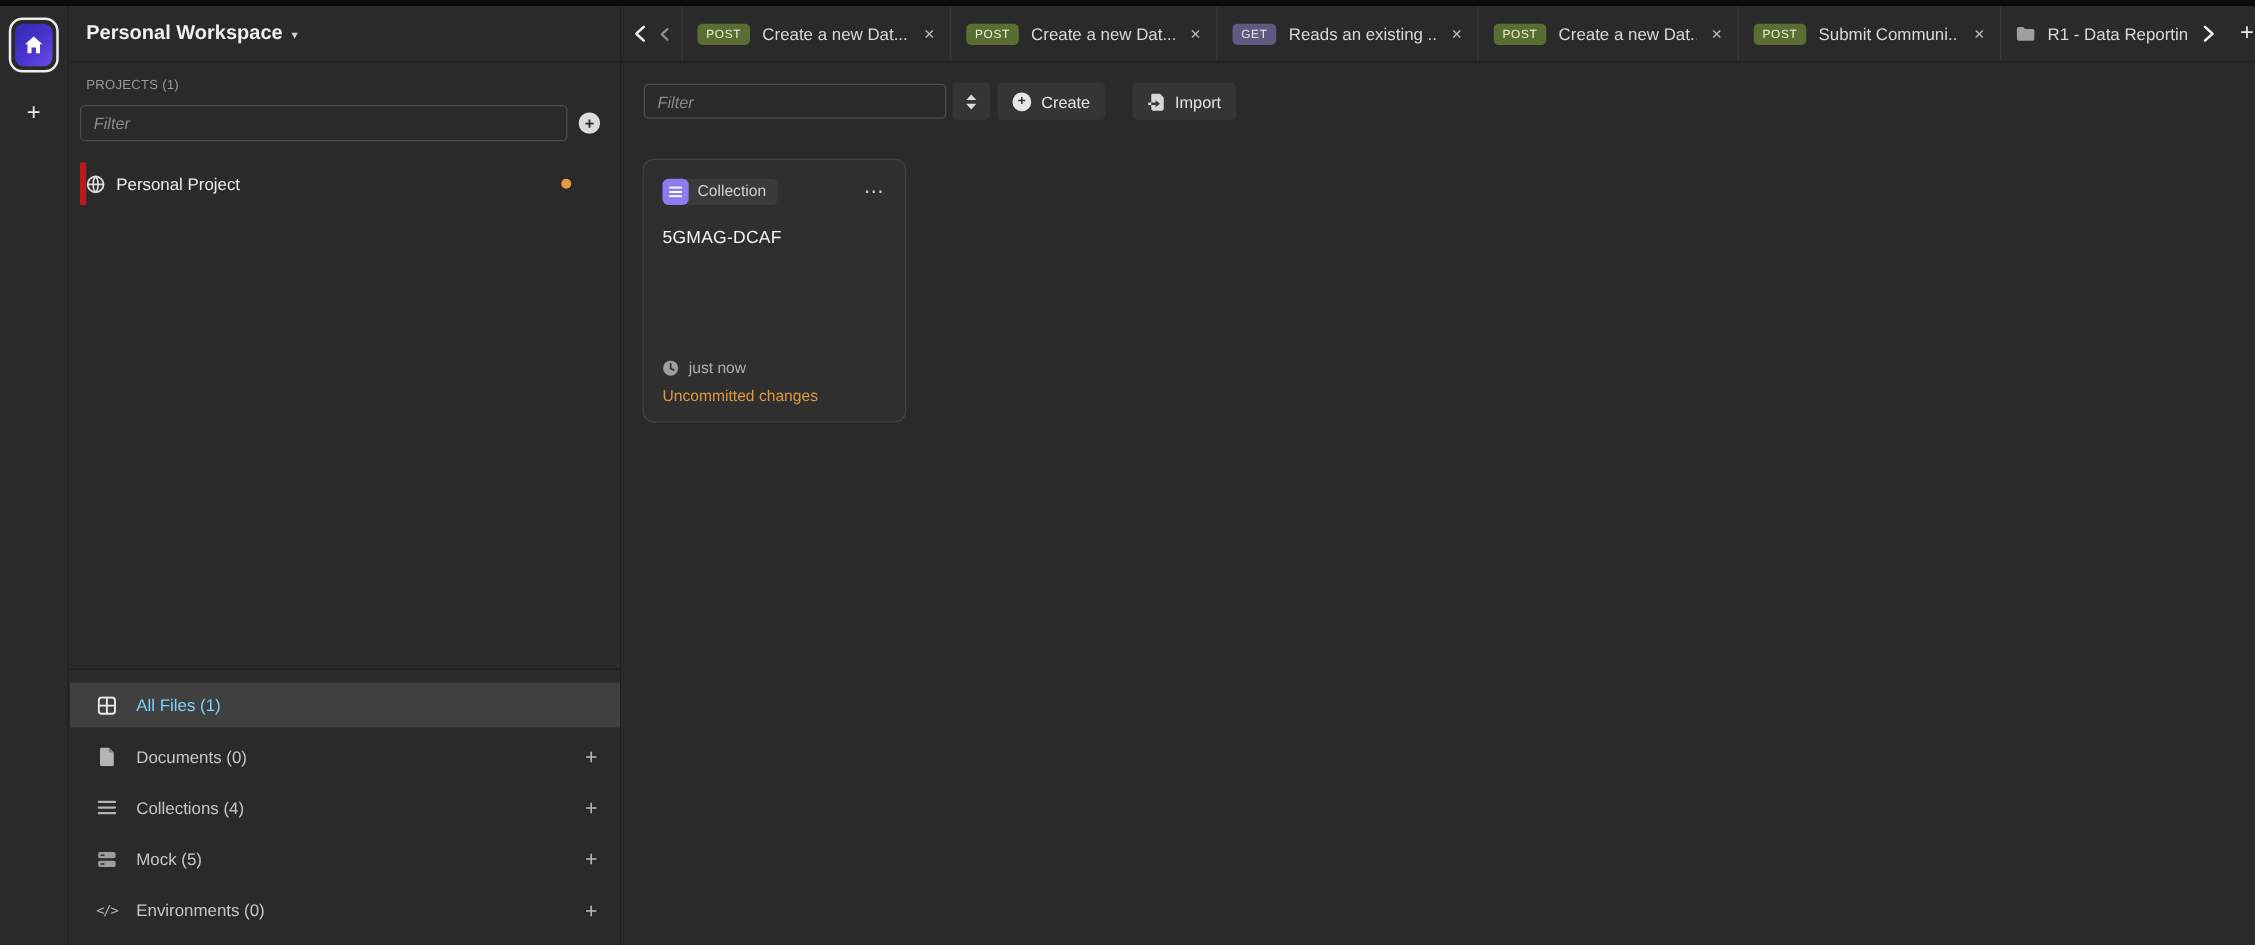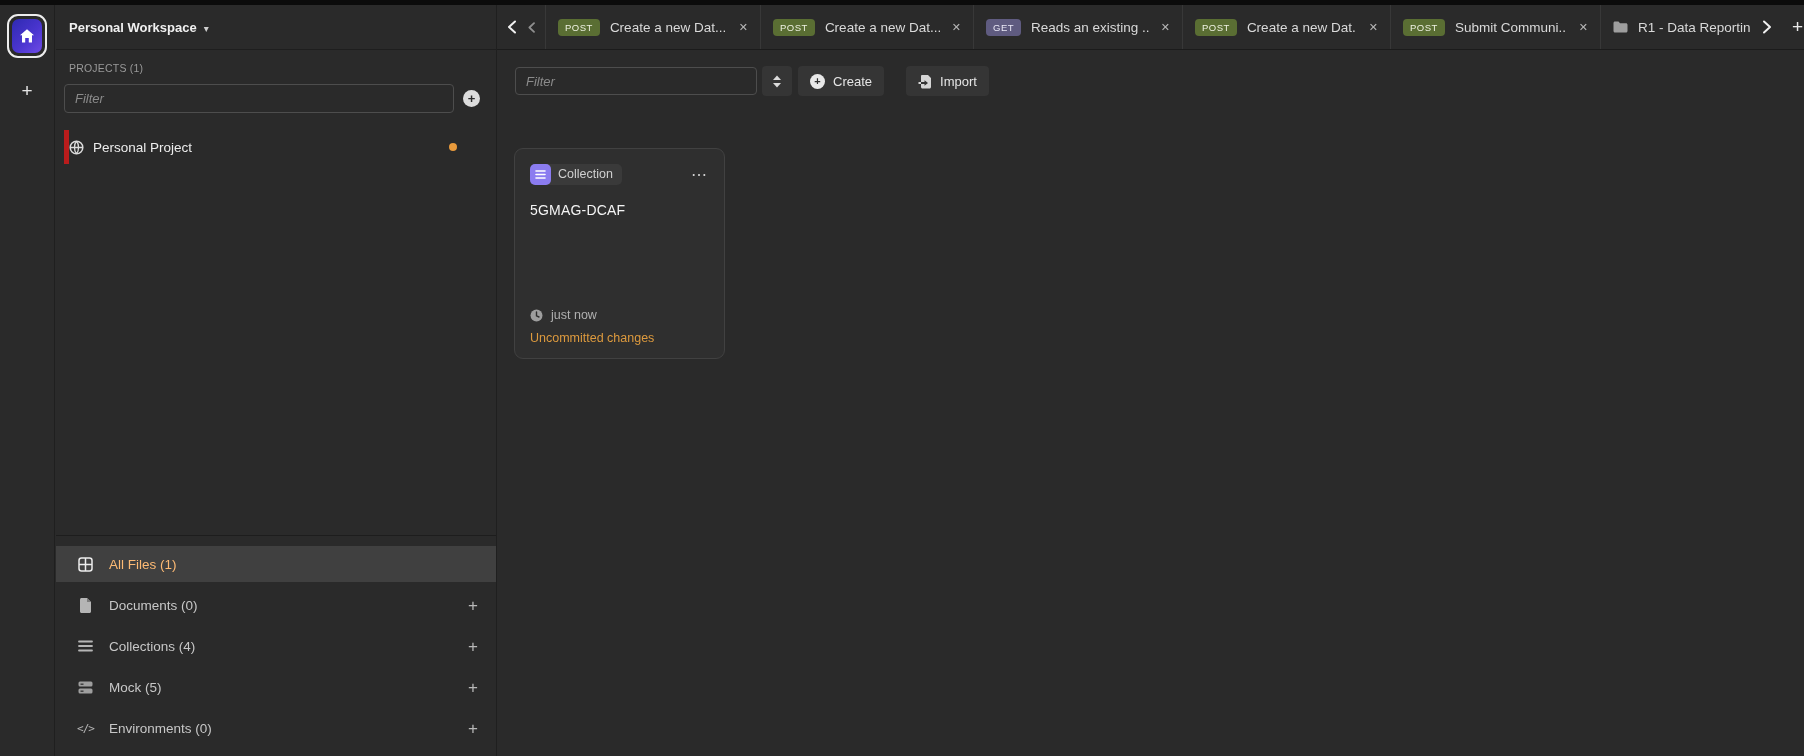--- a/index.html
+++ b/index.html
@@ -37,21 +37,21 @@
   
   .sidebar {
     position:absolute; left:56px; top:5px; width:441px; height:751px;
     background:#2a2a2a; border-right:1px solid #1f1f1f;
     display:flex; flex-direction:column;
   }
   .ws-header {
     height:45px; flex:0 0 45px; border-bottom:1px solid #1e1e1e;
     display:flex; align-items:center; padding-left:13px; gap:7px; cursor:pointer;
   }
-  .ws-name { font-size:13px; font-weight:bold; color:#f0f0f0; }
+  .ws-name { font-size:16px; font-weight:bold; color:#f0f0f0; }
   .ws-caret { font-size:10px; color:#cfcfcf; padding-top:2px; }
 
   .projects { padding:12px 16px 0 8px; }
   .projects-heading { font-size:10.5px; color:#999999; letter-spacing:.2px; margin:0 0 10px 5px; }
   .filter-row { display:flex; align-items:center; gap:9px; }
   .text-input {
     background:transparent; border:1px solid #4d4d4d; border-radius:4px;
     height:29px; padding:0 10px; color:#c4b5fd; font-size:13px;
     font-family:"Liberation Sans", sans-serif; outline:none; width:100%;
   }
@@ -74,21 +74,21 @@
   }
 
   .sidebar-spacer { flex:1 1 auto; }
   .sidebar-divider { height:1px; background:#1d1d1d; flex:0 0 1px; }
 
   .sidebar-nav { margin-top:10px; padding-bottom:10px; display:flex; flex-direction:column; gap:5px; }
   .nav-item {
     height:36px; flex:0 0 36px; display:flex; align-items:center;
     gap:15px; padding:0 18px 0 21px; font-size:13.5px; color:#c7c7c7; cursor:pointer;
   }
-  .nav-item.active { background:#404040; color:#fdba74; }
+  .nav-item.active { background:#404040; color:#7dd3fc; }
   .icon-slot { width:17px; display:flex; justify-content:center; align-items:center; }
   .nav-plus { margin-left:auto; font-size:17px; color:#b8b8b8; line-height:1; cursor:pointer; }
   .code-glyph { font-family:"DejaVu Sans Mono", monospace; font-size:11px; color:#b5b5b5; letter-spacing:-1px; }
 
   
   .tabbar {
     position:absolute; left:497px; top:5px; width:1307px; height:45px;
     background:#2a2a2a; border-bottom:1px solid #1b1b1b;
     display:flex; align-items:stretch; overflow:hidden;
   }
@@ -127,21 +127,21 @@
   .circle-plus {
     width:15px; height:15px; border-radius:50%; background:#e8e8e8; color:#2f2f2f;
     display:flex; align-items:center; justify-content:center;
     font-size:11px; font-weight:bold; line-height:1;
   }
 
   
   .card {
     position:absolute; left:17px; top:77px; width:211px; height:211px;
     background:#2f2f2f; border:1px solid #414141; border-radius:9px;
-    padding:15px 15px 13px 15px; display:flex; flex-direction:column; cursor:pointer;margin-top:21px;
+    padding:15px 15px 13px 15px; display:flex; flex-direction:column; cursor:pointer;
   }
   .card-header { display:flex; align-items:center; }
   .type-chip { display:flex; align-items:center; background:#3a3a3a; border-radius:5px; }
   .type-chip-icon {
     width:21px; height:21px; border-radius:5px; background:#8b7cf0;
     display:flex; align-items:center; justify-content:center; flex:0 0 21px;
   }
   .type-chip-label { padding:0 9px 0 7px; font-size:12.5px; color:#d0d0d0; line-height:21px; }
   .card-menu { margin-left:auto; color:#cfcfcf; font-size:16px; line-height:1; cursor:pointer; padding-right:2px; }
   .card-title { margin-top:17px; font-size:14px; font-weight:normal; color:#f4f4f4; letter-spacing:.2px; }

